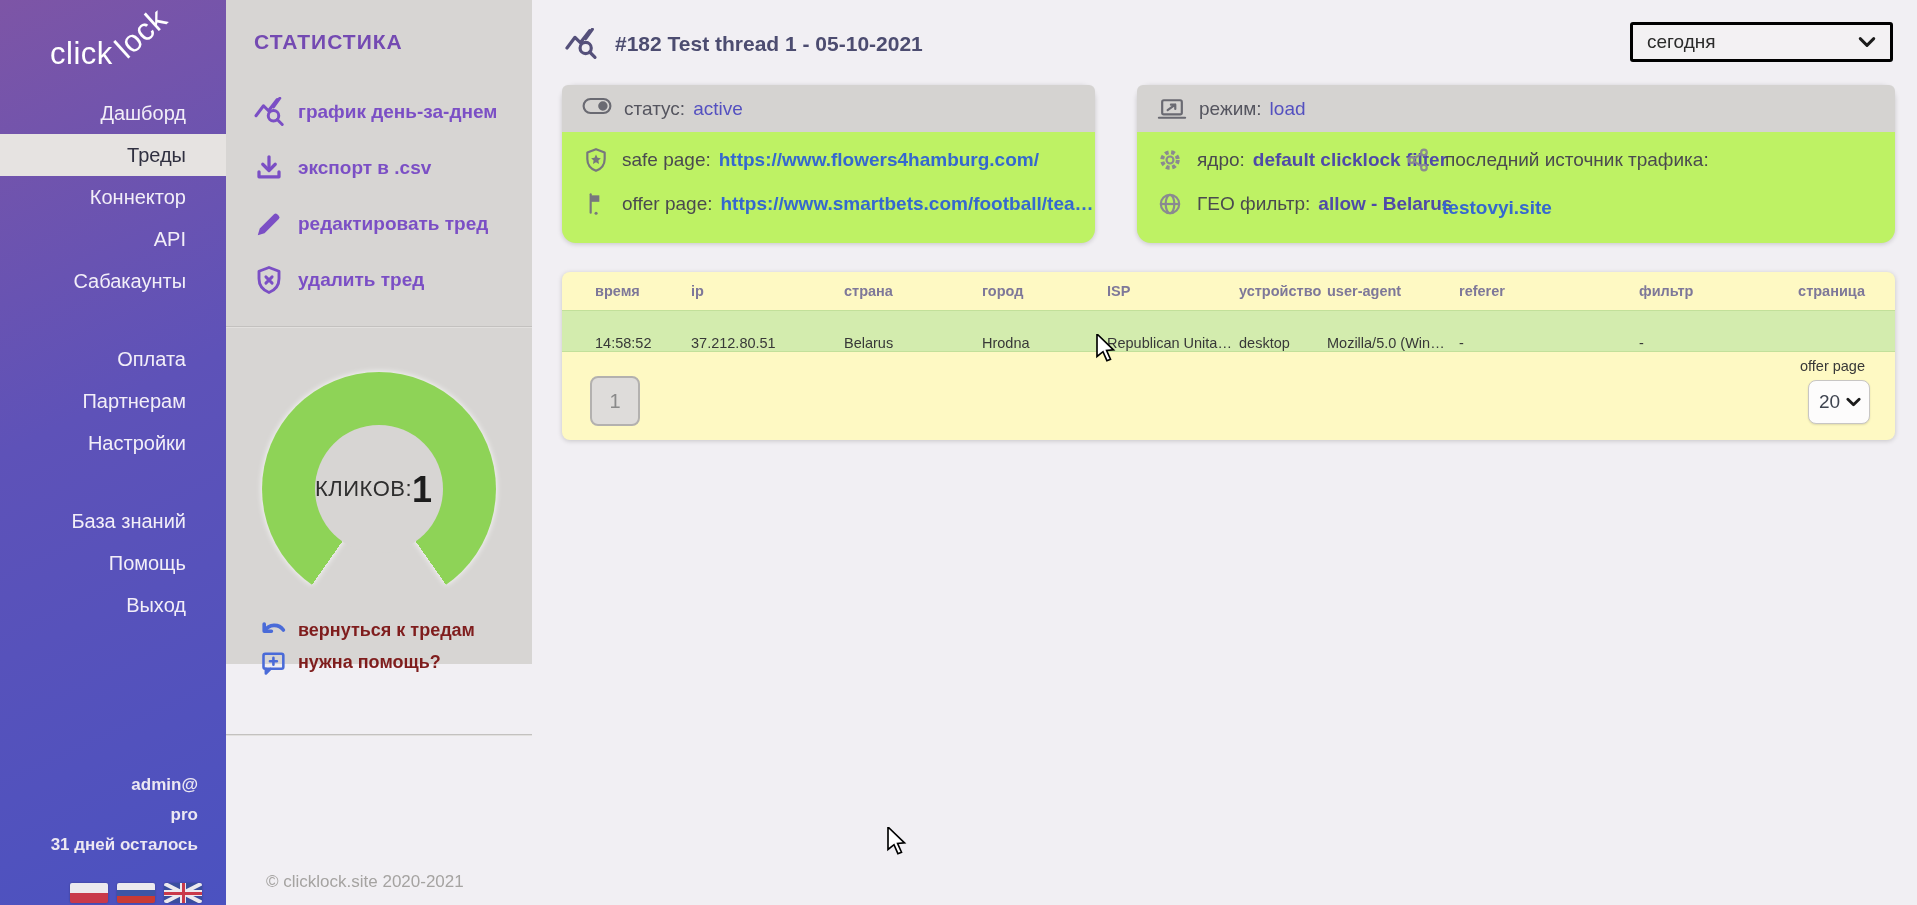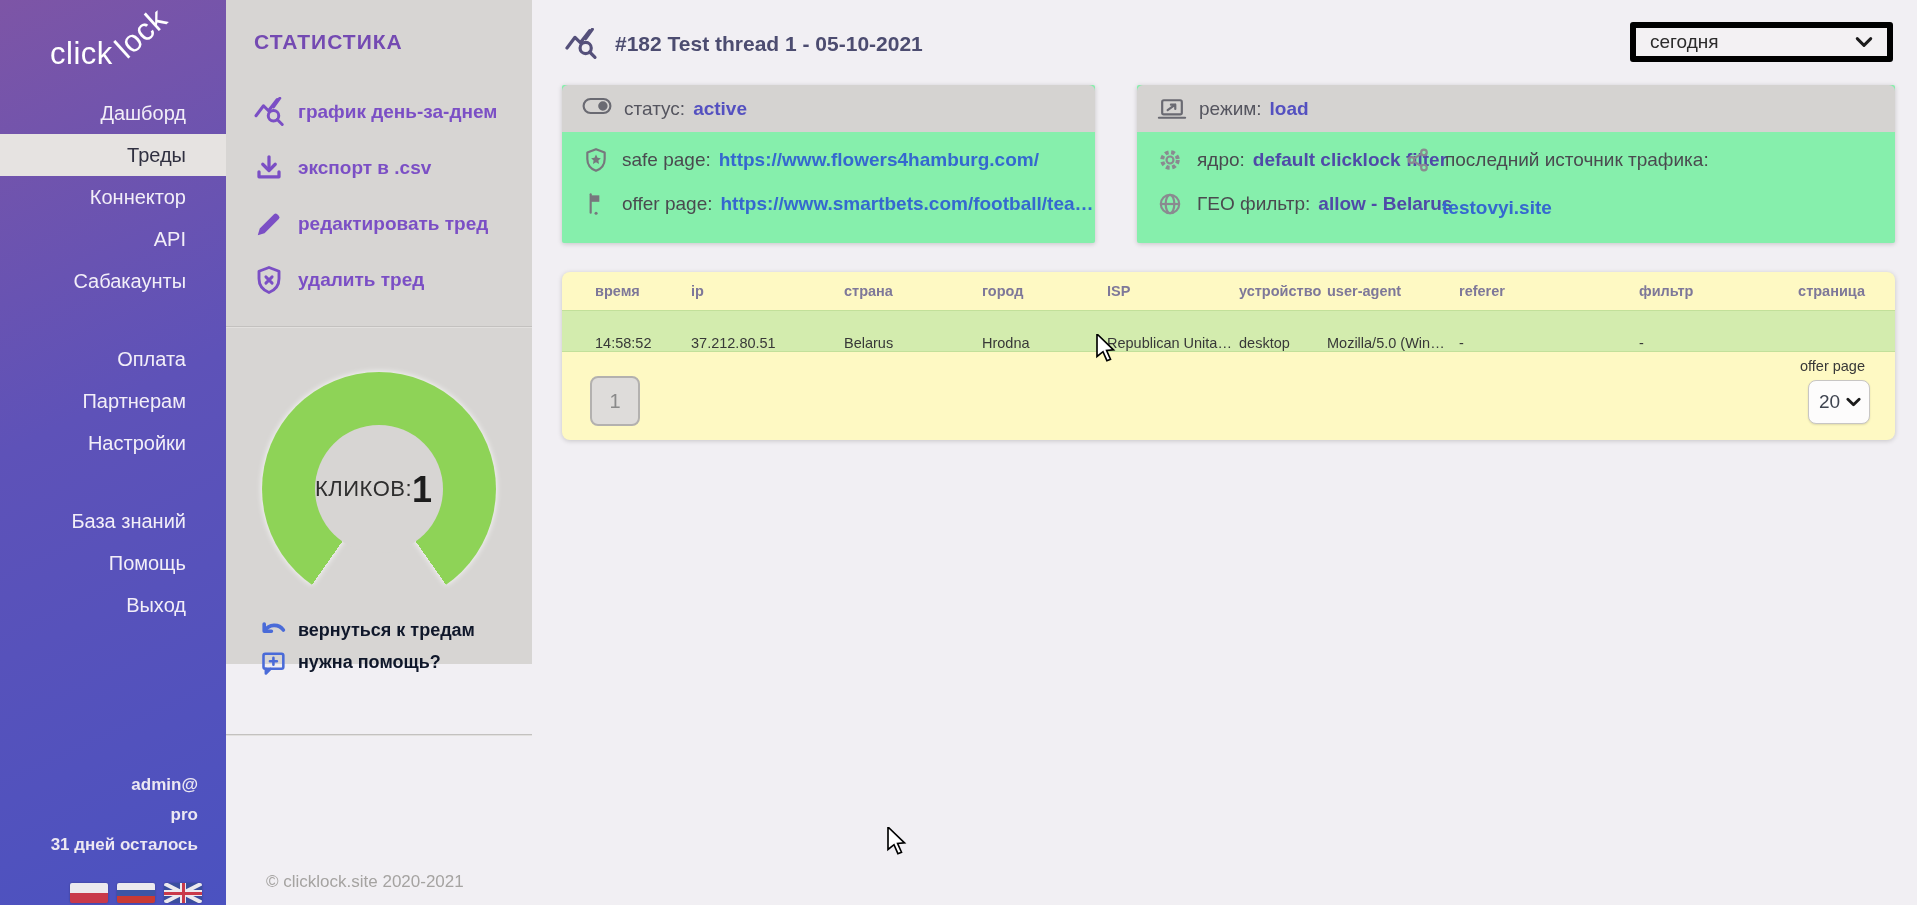--- a/index.html
+++ b/index.html
@@ -44,40 +44,40 @@
   .gauge-wrap { position:absolute; left:36px; top:372px; width:234px; height:234px; }
   .gauge-ring { position:absolute; inset:0; border-radius:50%;
     filter:drop-shadow(0 0 3px rgba(255,255,255,.9)); }
   .gauge-inner { position:absolute; left:53px; top:53px; width:128px; height:128px; border-radius:50%;
     background:#d7d5d3; display:flex; flex-direction:row; align-items:center; }
   .gauge-label { font-size:22px; color:#2e2e2e; letter-spacing:.5px; }
   .gauge-value { font-size:36px; font-weight:bold; color:#1d1d1d; margin-top:2px; }
   .stats-links { position:absolute; left:34px; top:614px; }
   .stats-link { display:flex; align-items:center; height:32px; cursor:pointer; }
   .stats-link .ic { width:30px; height:24px; flex:0 0 30px; margin-right:8px; }
-  .stats-link .lbl { font-size:18px; font-weight:bold; color:#0f172a; }
+  .stats-link .lbl { font-size:18px; font-weight:bold; color:#7f1d1d; }
   .stats-footer { position:absolute; left:40px; top:872px; font-size:17px; color:#a5a3a1; }
 
   
   .main { position:absolute; left:532px; top:0; width:1385px; height:905px; background:#f1eff3; }
   .page-head { position:absolute; left:33px; top:28px; display:flex; align-items:center; }
   .page-head .ic { width:36px; height:32px; margin-right:14px; }
   .page-title { font-size:21px; font-weight:bold; color:#4c4c70; }
   .period-select { position:absolute; right:24px; top:22px; width:263px; height:40px;
-    background:#f3f1f3; border:6px solid #000000; border-radius:3px; display:flex; align-items:center;
+    background:#f3f1f3; border:3px solid #000000; border-radius:3px; display:flex; align-items:center;
     padding:0 14px; cursor:pointer; }
   .period-select .val { font-size:19px; color:#2b2b2b; flex:1; }
 
-  .card { position:absolute; top:85px; height:158px; background:#86efac; border-radius:2px;
+  .card { position:absolute; top:85px; height:158px; background:#bef264; border-radius:14px;
     box-shadow:0 1px 5px rgba(0,0,0,.18); }
   .card-head { height:47px; background:#d5d3d1; border-radius:6px 6px 0 0; display:flex;
     align-items:center; padding:0 20px; font-size:19px; }
   .card-head .ic { width:30px; height:24px; margin-right:12px; }
   .card-head .k { color:#55555f; margin-right:8px; }
-  .card-head .v { color:#5450c0; font-weight:bold; }
+  .card-head .v { color:#5450c0; font-weight:normal; }
   .card-row { position:absolute; left:20px; display:flex; align-items:center; font-size:19px; }
   .card-row .ic { width:28px; height:26px; margin-right:12px; }
   .card-row .k { color:#4a4a4f; margin-right:8px; white-space:nowrap; }
   .card-row .link { color:#3568cf; font-weight:bold; white-space:nowrap; cursor:pointer; }
   .card-row .v { color:#4f4aa8; font-weight:bold; white-space:nowrap; }
   .card1 { left:30px; width:533px; }
   .card2 { left:605px; width:758px; }
   .r1 { top:62px; } .r2 { top:106px; }
   .card2 .col2 { left:268px; }
   .traffic-link { position:absolute; left:305px; top:112px; font-size:19px; font-weight:bold;

